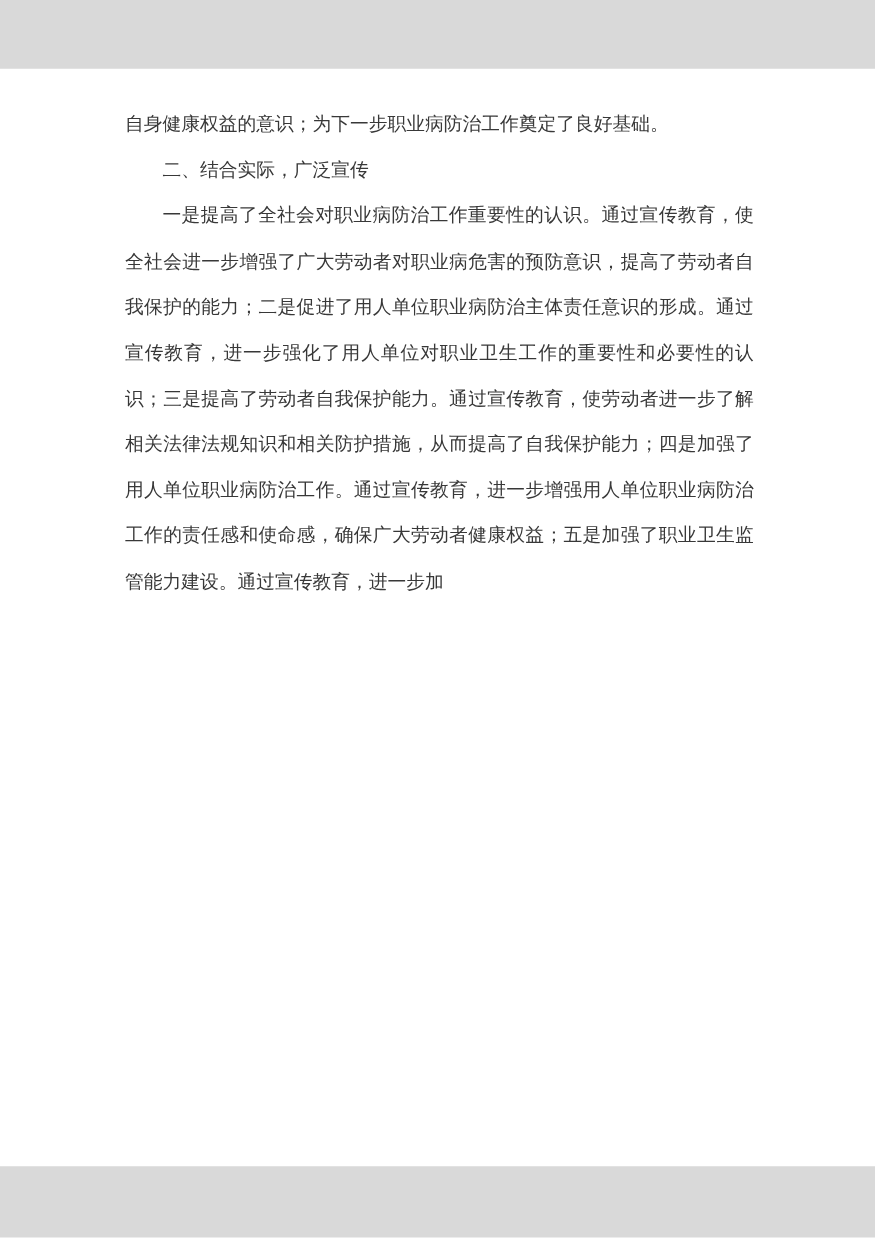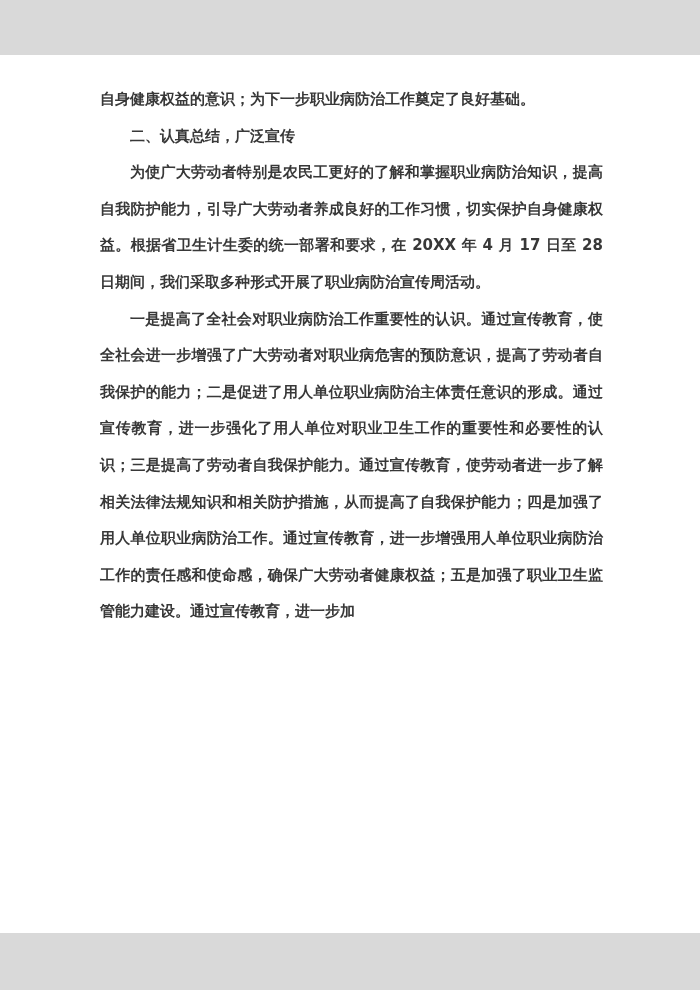--- a/index.html
+++ b/index.html
@@ -8,21 +8,20 @@
     width: 700px;
     height: 990px;
     position: relative;
     background: #d9d9d9;
     overflow: hidden;
     font-family: "DejaVu Sans", sans-serif;
   }
   .viewer {
     position: absolute;
     inset: 0;
-    font-weight: bold;
   }
   .page {
     position: absolute;
     top: 55px;
     left: 0;
     width: 700px;
     height: 878px;
     background: #ffffff;
   }
   .content {
@@ -41,18 +40,17 @@
     text-indent: 2em;
   }
 </style>
 </head>
 <body>
 
 <div class="viewer">
   <div class="page">
     <div class="content">
       <p class="para">自身健康权益的意识；为下一步职业病防治工作奠定了良好基础。</p>
-      <p class="para indent">二、认真总结，广泛宣传</p>
-      <p class="para indent">为使广大劳动者特别是农民工更好的了解和掌握职业病防治知识，提高自我防护能力，引导广大劳动者养成良好的工作习惯，切实保护自身健康权益。根据省卫生计生委的统一部署和要求，在 20XX 年 4 月 17 日至 28 日期间，我们采取多种形式开展了职业病防治宣传周活动。</p>
+      <p class="para indent">二、结合实际，广泛宣传</p>
       <p class="para indent">一是提高了全社会对职业病防治工作重要性的认识。通过宣传教育，使全社会进一步增强了广大劳动者对职业病危害的预防意识，提高了劳动者自我保护的能力；二是促进了用人单位职业病防治主体责任意识的形成。通过宣传教育，进一步强化了用人单位对职业卫生工作的重要性和必要性的认识；三是提高了劳动者自我保护能力。通过宣传教育，使劳动者进一步了解相关法律法规知识和相关防护措施，从而提高了自我保护能力；四是加强了用人单位职业病防治工作。通过宣传教育，进一步增强用人单位职业病防治工作的责任感和使命感，确保广大劳动者健康权益；五是加强了职业卫生监管能力建设。通过宣传教育，进一步加</p>
     </div>
   </div>
 </div>
 
 </body></html>

